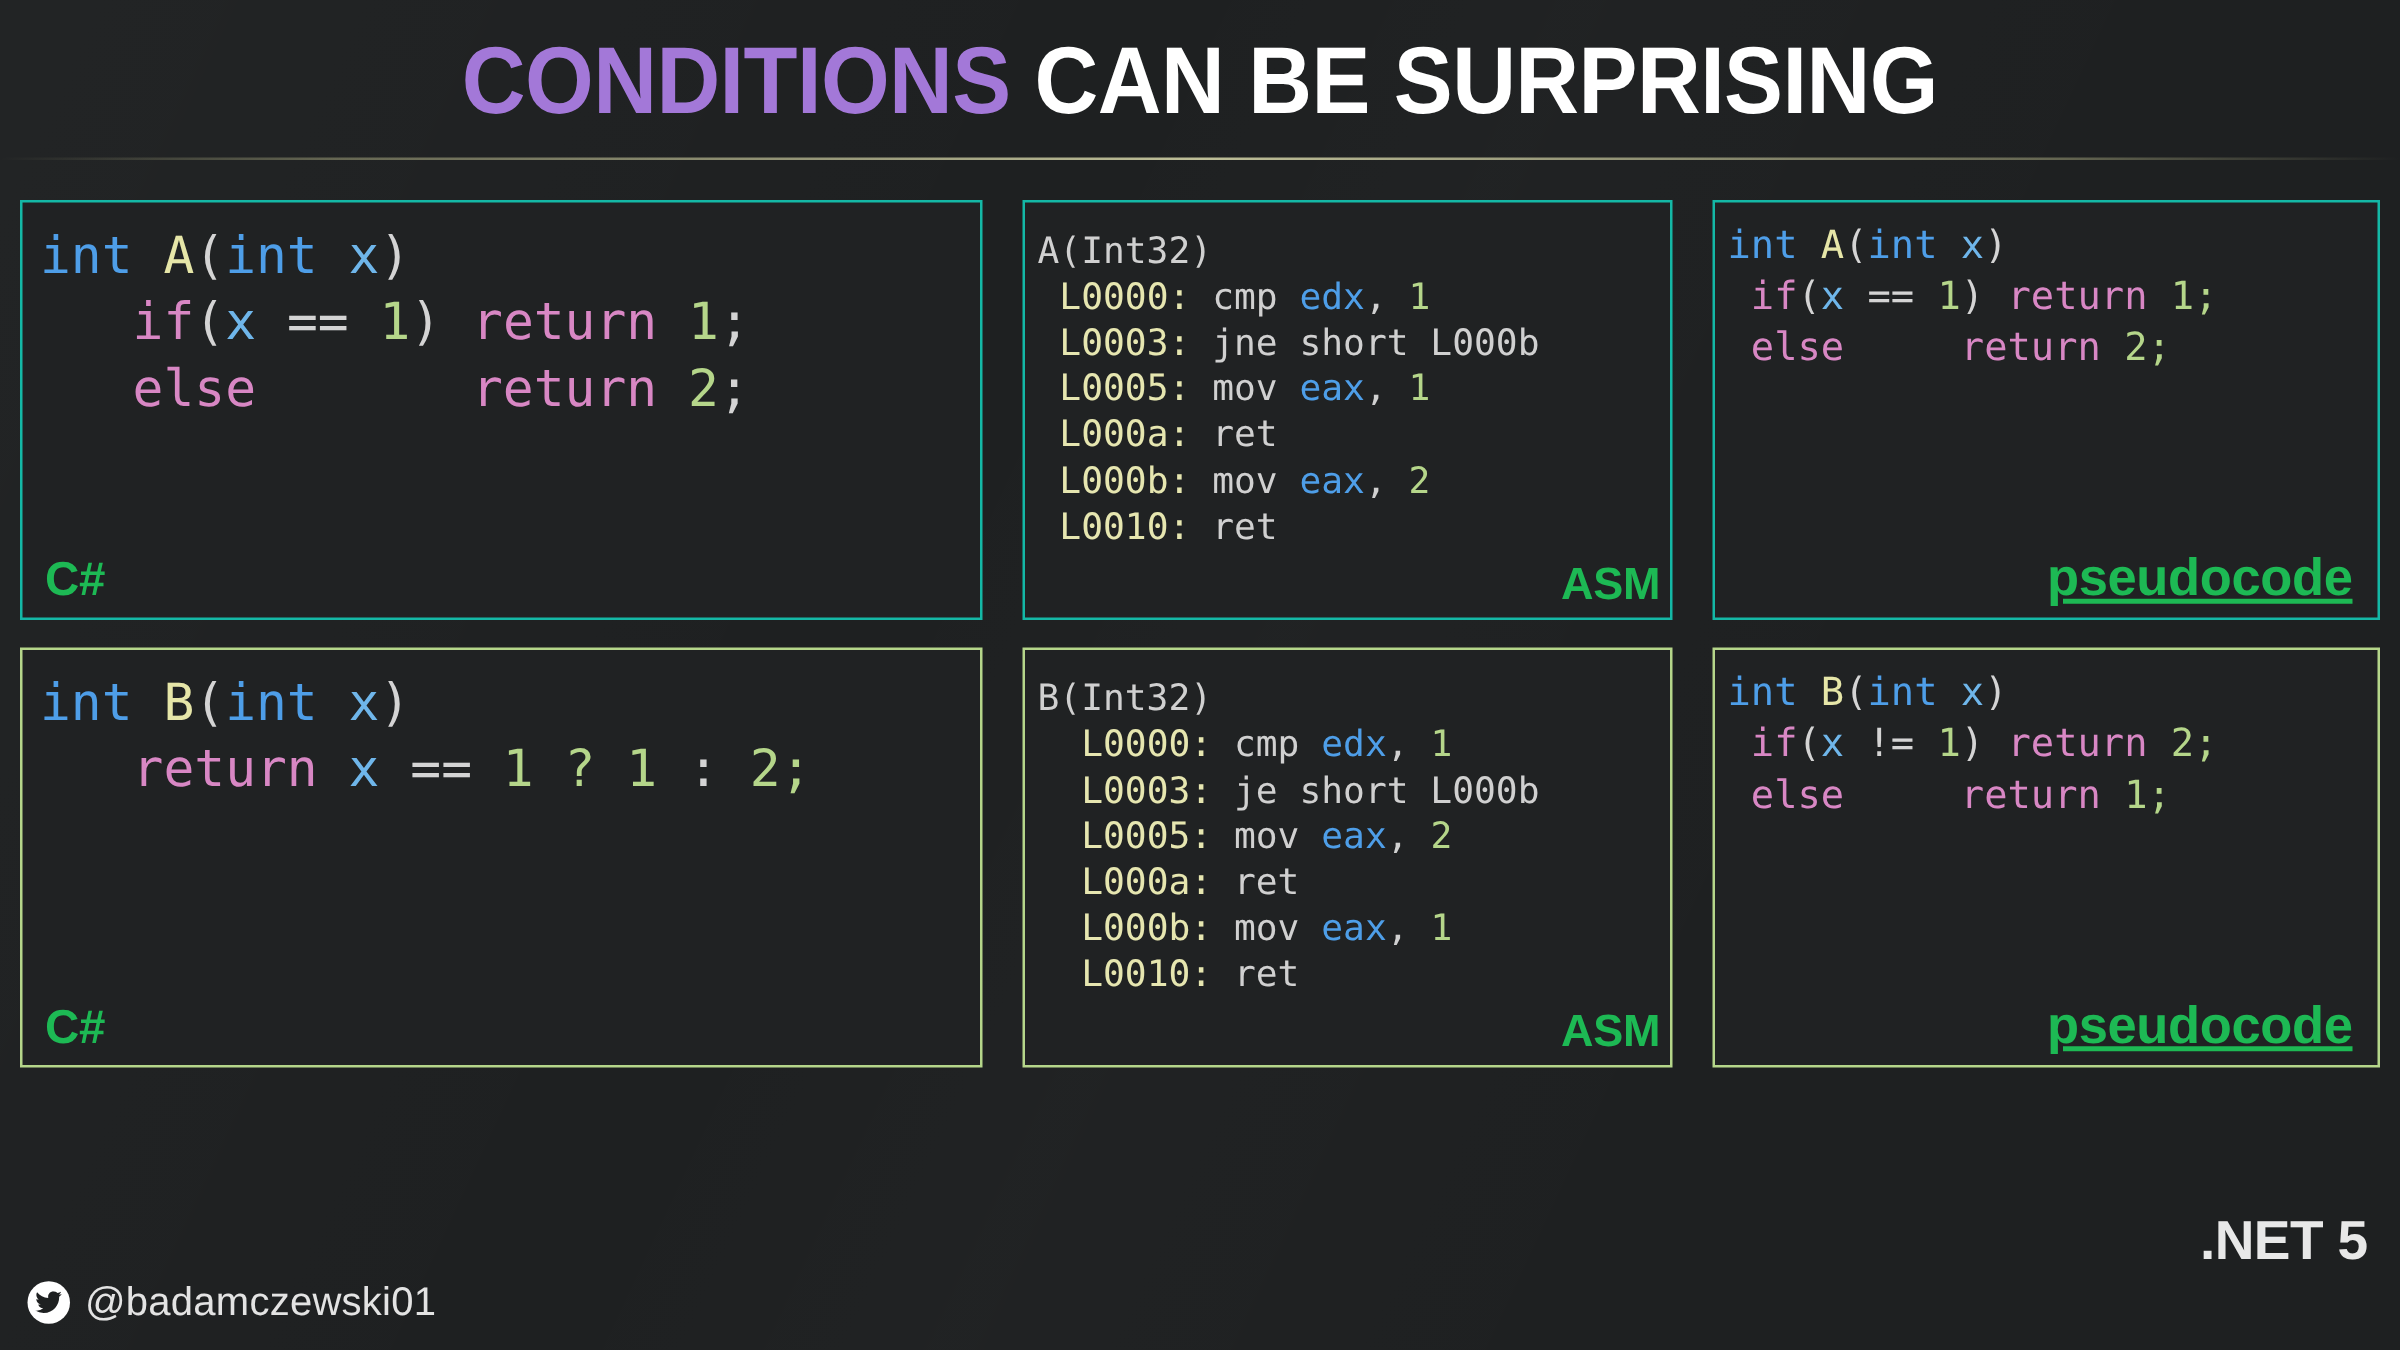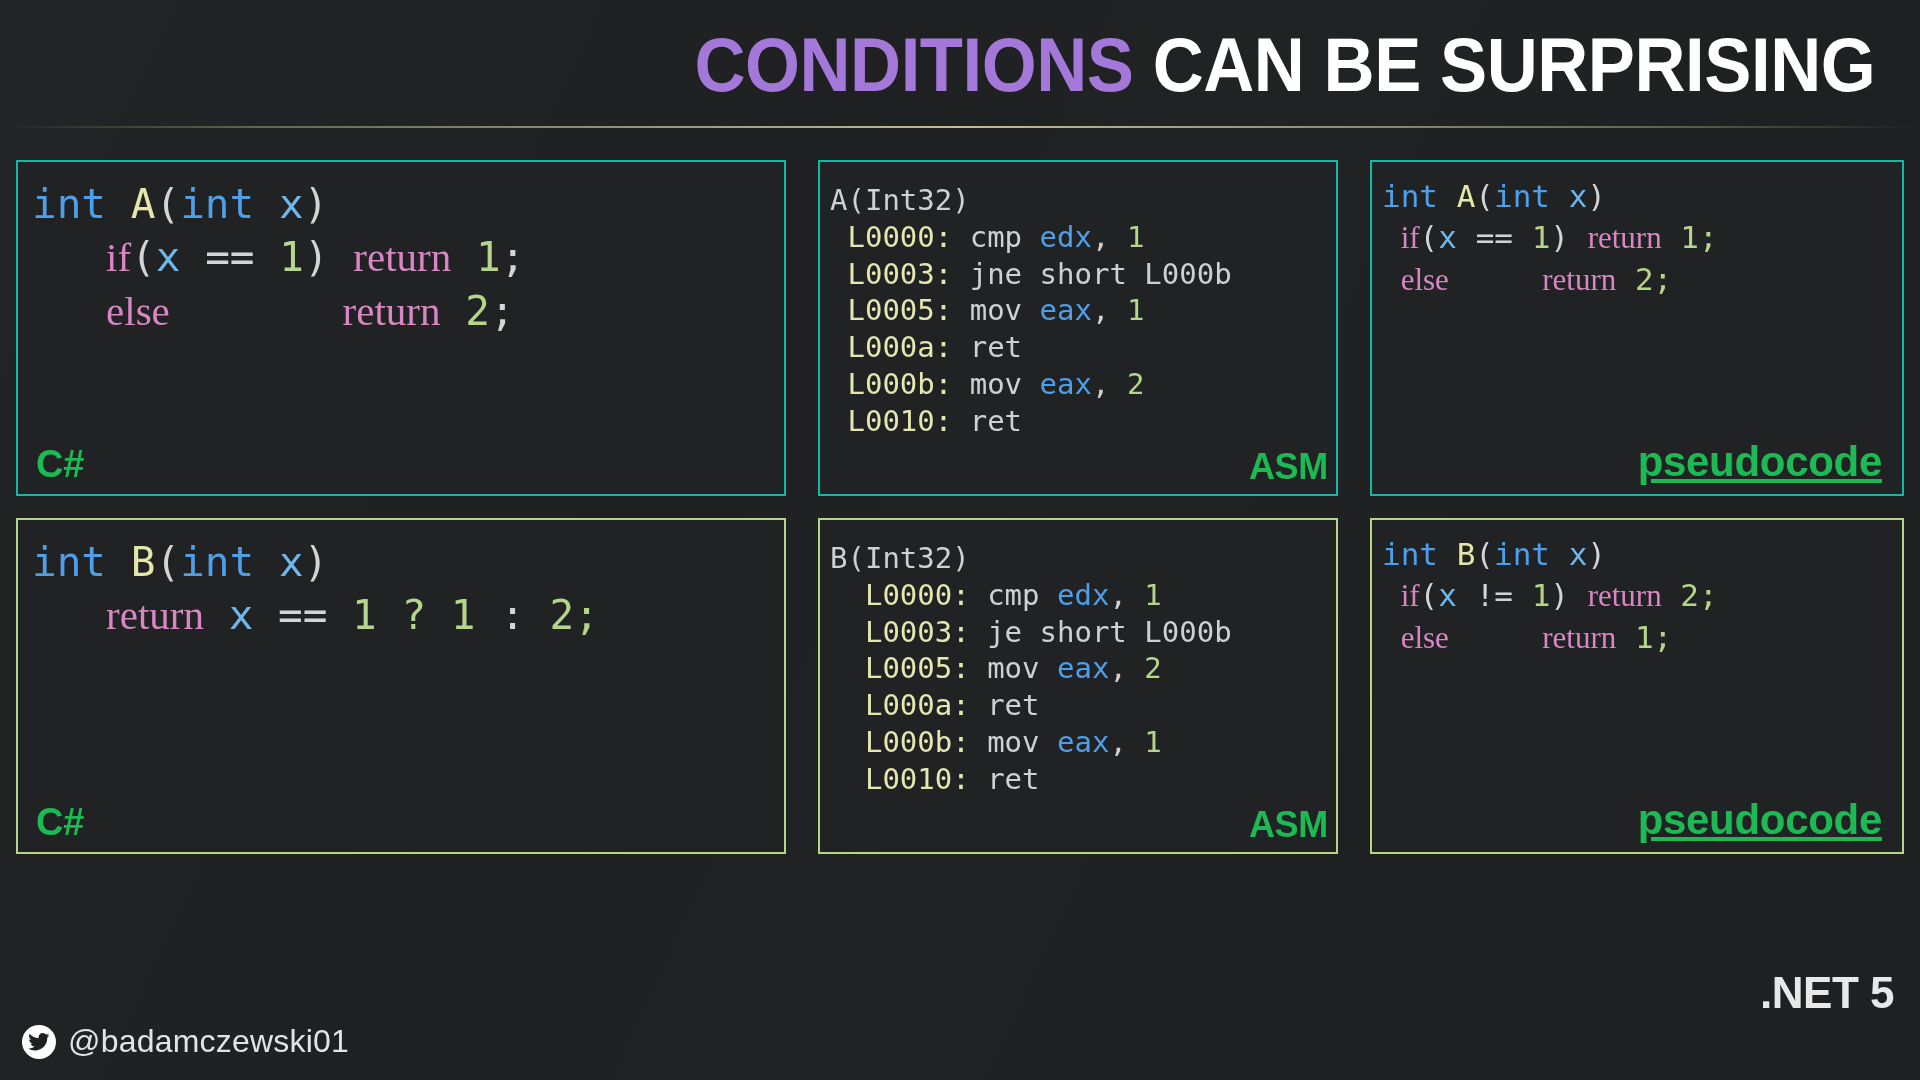--- a/index.html
+++ b/index.html
@@ -27,21 +27,21 @@
   }
 
   
   .title-bar {
     position: absolute;
     top: 0; left: 0;
     width: 1920px;
     height: 128px;
     display: flex;
     align-items: center;
-    justify-content: flex-end;
+    justify-content: center;
   }
   .title {
     font-family: "Liberation Sans", sans-serif;
     font-weight: bold;
     font-size: 76px;
     letter-spacing: -0.5px;
     white-space: nowrap;
     transform: scaleX(0.93);
   }
   .title .kw { color: #a378d8; }
@@ -104,21 +104,21 @@
     font-size: 31px;
     padding: 14px 0 0 10px;
     line-height: 1.32;
   }
 
   
   .t-type  { color: #4e9ee8; }   
   .t-fn    { color: #e6e6a8; }   
   .t-punc  { color: #d4d4d4; }   
   .t-var   { color: #6fb6ea; }   
-  .t-kw    { color: #d887c4; font-family: Liberation Serif, serif; }   
+  .t-kw    { color: #d887c4; }   
   .t-num   { color: #b5d68a; }   
   .t-plain { color: #d0d0d0; }   
   .t-label { color: #e6e6b0; text-align: right; }   
   .t-reg   { color: #4e9ee8; }   
 
   .badge {
     position: absolute;
     right: 18px;
     bottom: 10px;
     color: #1db954;

